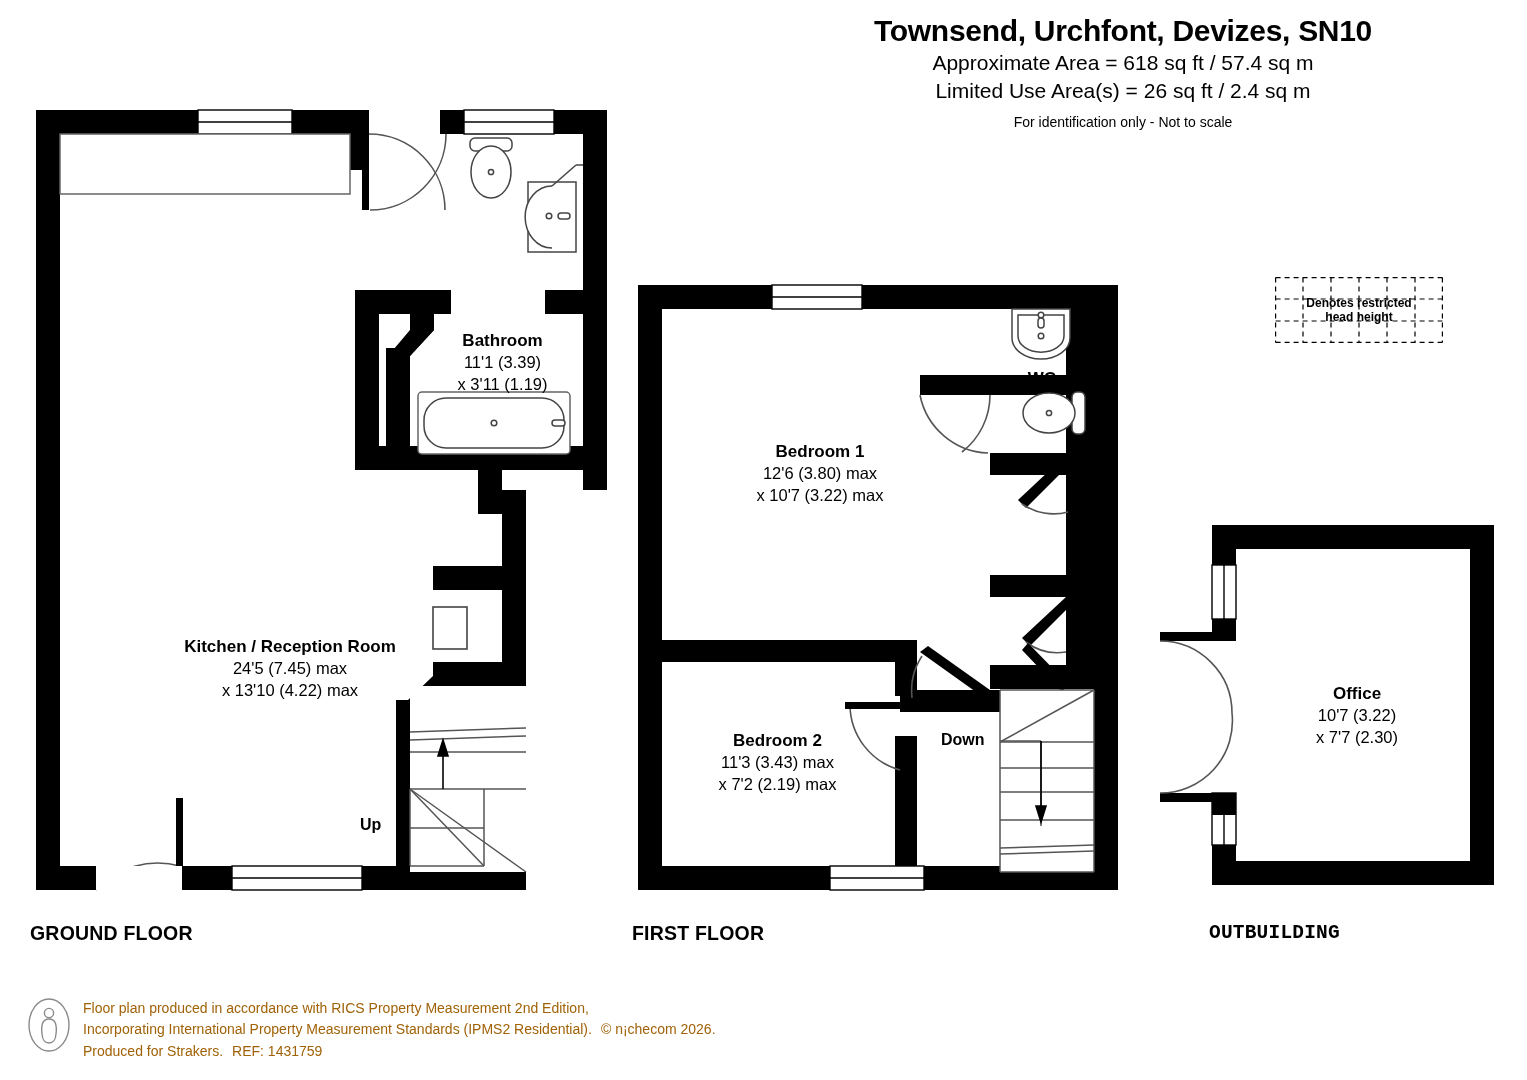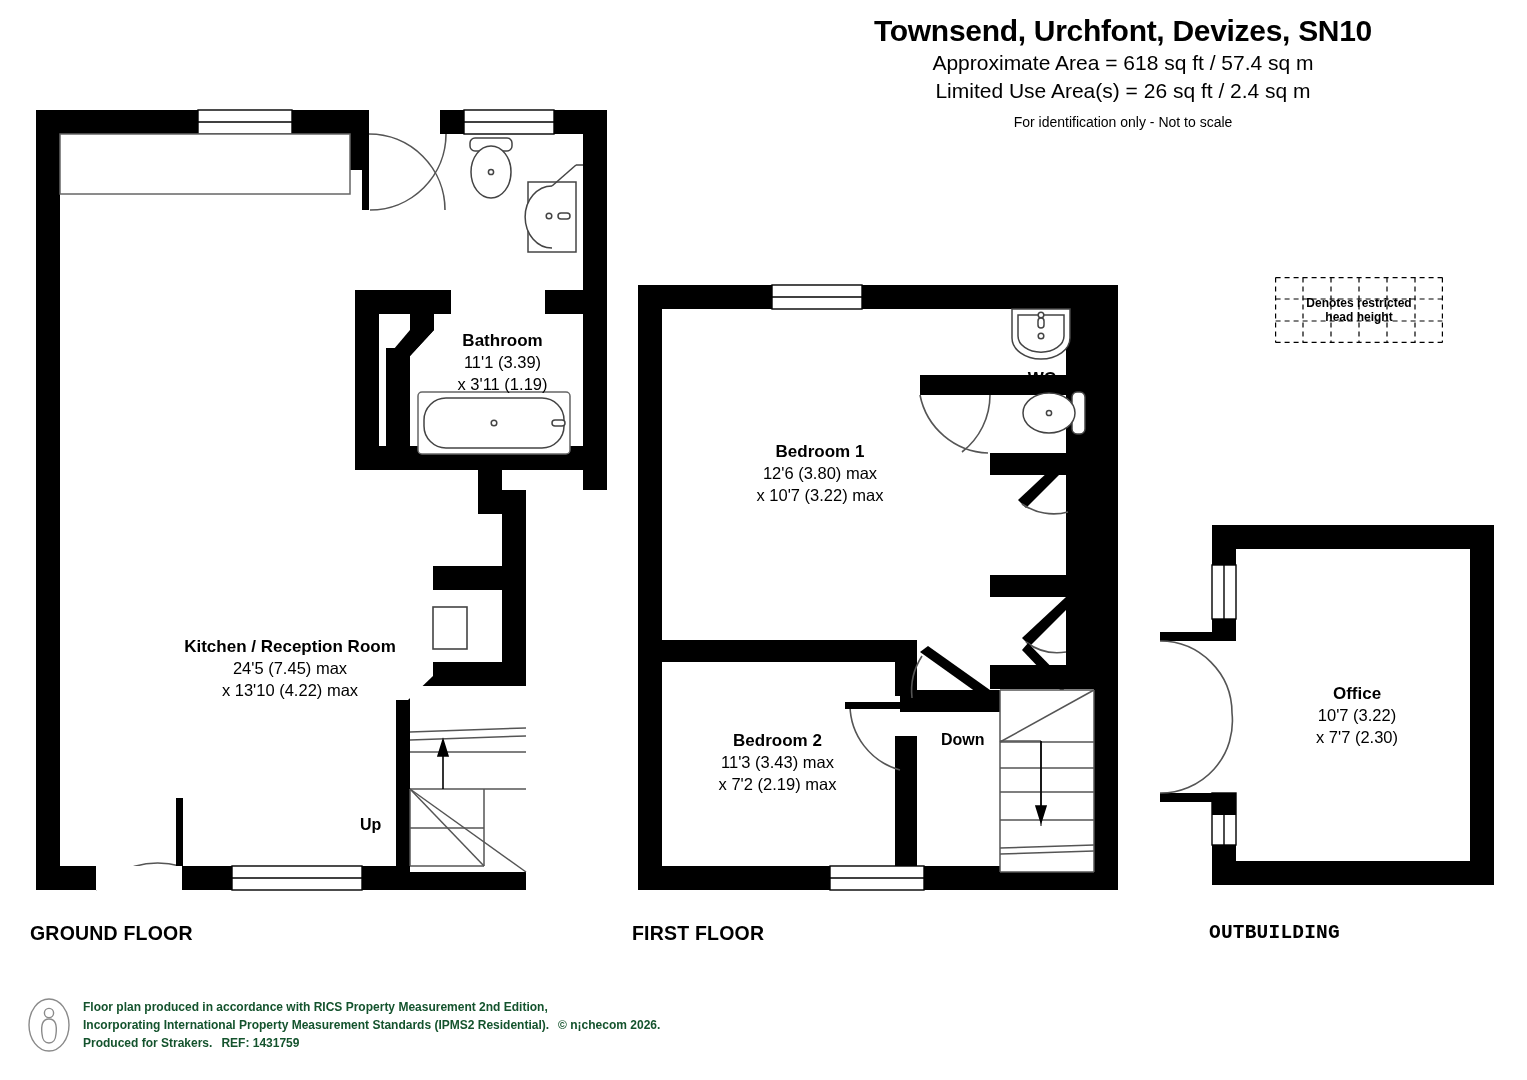--- a/index.html
+++ b/index.html
@@ -109,24 +109,23 @@
     display: flex;
     align-items: flex-start;
   }
   #footer .fp-icon {
     width: 42px;
     height: 54px;
     margin-right: 13px;
     flex: none;
   }
   #footer .fp-text {
-    font-size: 12px;
+    font-size: 14px;
     line-height: 1.52;
-    color: #14532d;
-    font-weight: bold;
+    color: #a16207;
   }
   #footer .fp-text .gap { display:inline-block; width: 9px; }
 </style>
 </head>
 <body>
 
 <div id="header">
   <div class="title">Townsend, Urchfont, Devizes, SN10</div>
   <div class="area-line">Approximate Area = 618 sq ft / 57.4 sq m</div>
   <div class="area-line">Limited Use Area(s) = 26 sq ft / 2.4 sq m</div>

